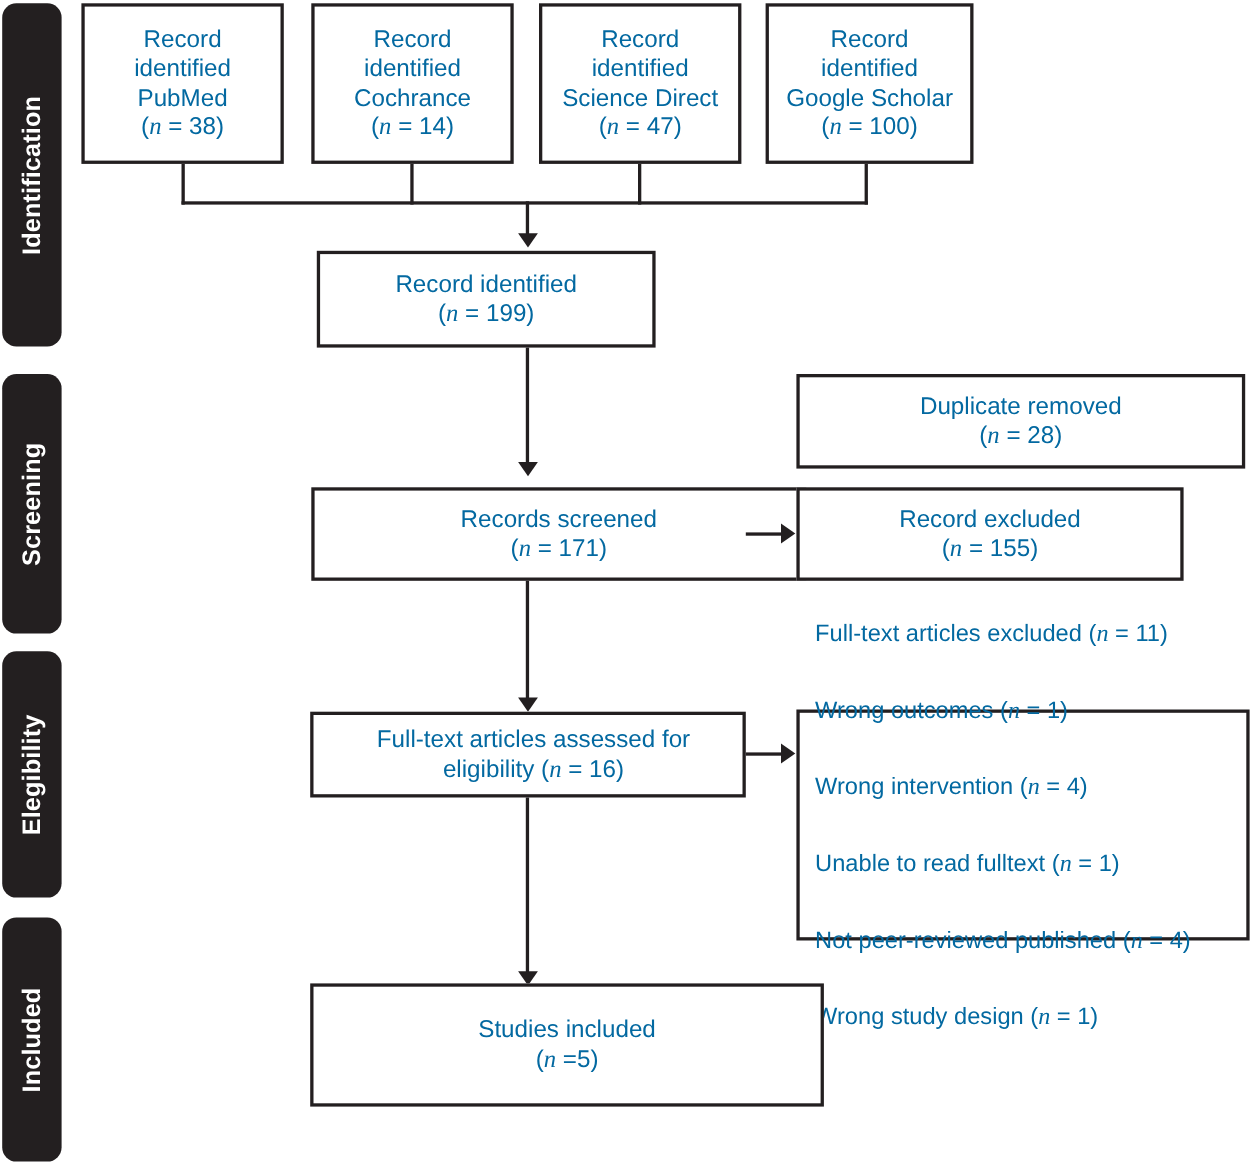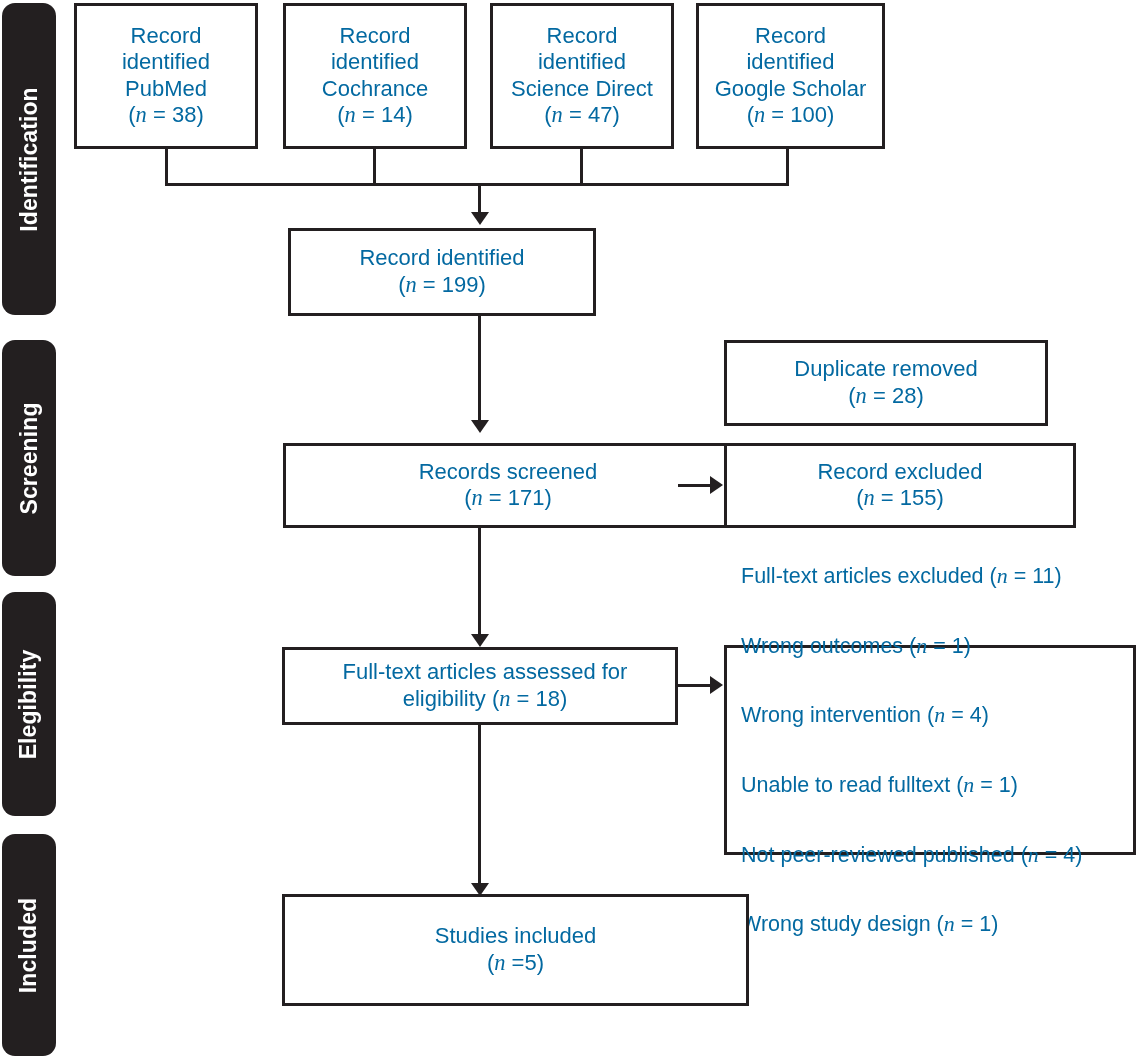--- a/index.html
+++ b/index.html
@@ -146,21 +146,21 @@
   <div class="arrow-down" style="left:471px; top:212px;"></div>
 
   <div class="node" style="left:288px; top:228px; width:308px; height:88px;">
     <span class="ln">Record identified</span>
     <span class="ln"><span>(</span><em class="n">n</em><span> = </span><span>199</span><span>)</span></span>
   </div>
 
   <div class="vline" style="left:478px; top:316px; height:107px;"></div>
   <div class="arrow-down" style="left:471px; top:420px;"></div>
 
-  <div class="node" style="left:724px; top:340px; width:324px; height:86px;">
+  <div class="node" style="left:724px; top:340px; width:408px; height:86px;">
     <span class="ln">Duplicate removed</span>
     <span class="ln"><span>(</span><em class="n">n</em><span> = </span><span>28</span><span>)</span></span>
   </div>
 
   <div class="node" style="left:283px; top:443px; width:450px; height:85px;">
     <span class="ln">Records screened</span>
     <span class="ln"><span>(</span><em class="n">n</em><span> = </span><span>171</span><span>)</span></span>
   </div>
 
   <div class="node" style="left:724px; top:443px; width:352px; height:85px;">
@@ -169,21 +169,21 @@
   </div>
 
   <div class="hline" style="left:678px; top:484px; width:34px;"></div>
   <div class="arrow-right" style="left:710px; top:476px;"></div>
 
   <div class="vline" style="left:478px; top:528px; height:110px;"></div>
   <div class="arrow-down" style="left:471px; top:634px;"></div>
 
   <div class="node" style="left:282px; top:647px; width:396px; height:78px;padding-left:16px;">
     <span class="ln">Full-text articles assessed for</span>
-    <span class="ln"><span>eligibility </span><span>(</span><em class="n">n</em><span> = </span><span>18</span><span>)</span></span>
+    <span class="ln"><span>eligibility </span><span>(</span><em class="n">n</em><span> = </span><span>16</span><span>)</span></span>
   </div>
 
   <div class="hline" style="left:678px; top:684px; width:34px;"></div>
   <div class="arrow-right" style="left:710px; top:676px;"></div>
 
   <div class="node list" style="left:724px; top:645px; width:412px; height:210px;">
     <span class="ln"><span>Full-text articles excluded </span><span>(</span><em class="n">n</em><span> = </span><span>11</span><span>)</span></span>
     <span class="ln"><span>Wrong outcomes </span><span>(</span><em class="n">n</em><span> = </span><span>1</span><span>)</span></span>
     <span class="ln"><span>Wrong intervention </span><span>(</span><em class="n">n</em><span> = </span><span>4</span><span>)</span></span>
     <span class="ln"><span>Unable to read fulltext </span><span>(</span><em class="n">n</em><span> = </span><span>1</span><span>)</span></span>

